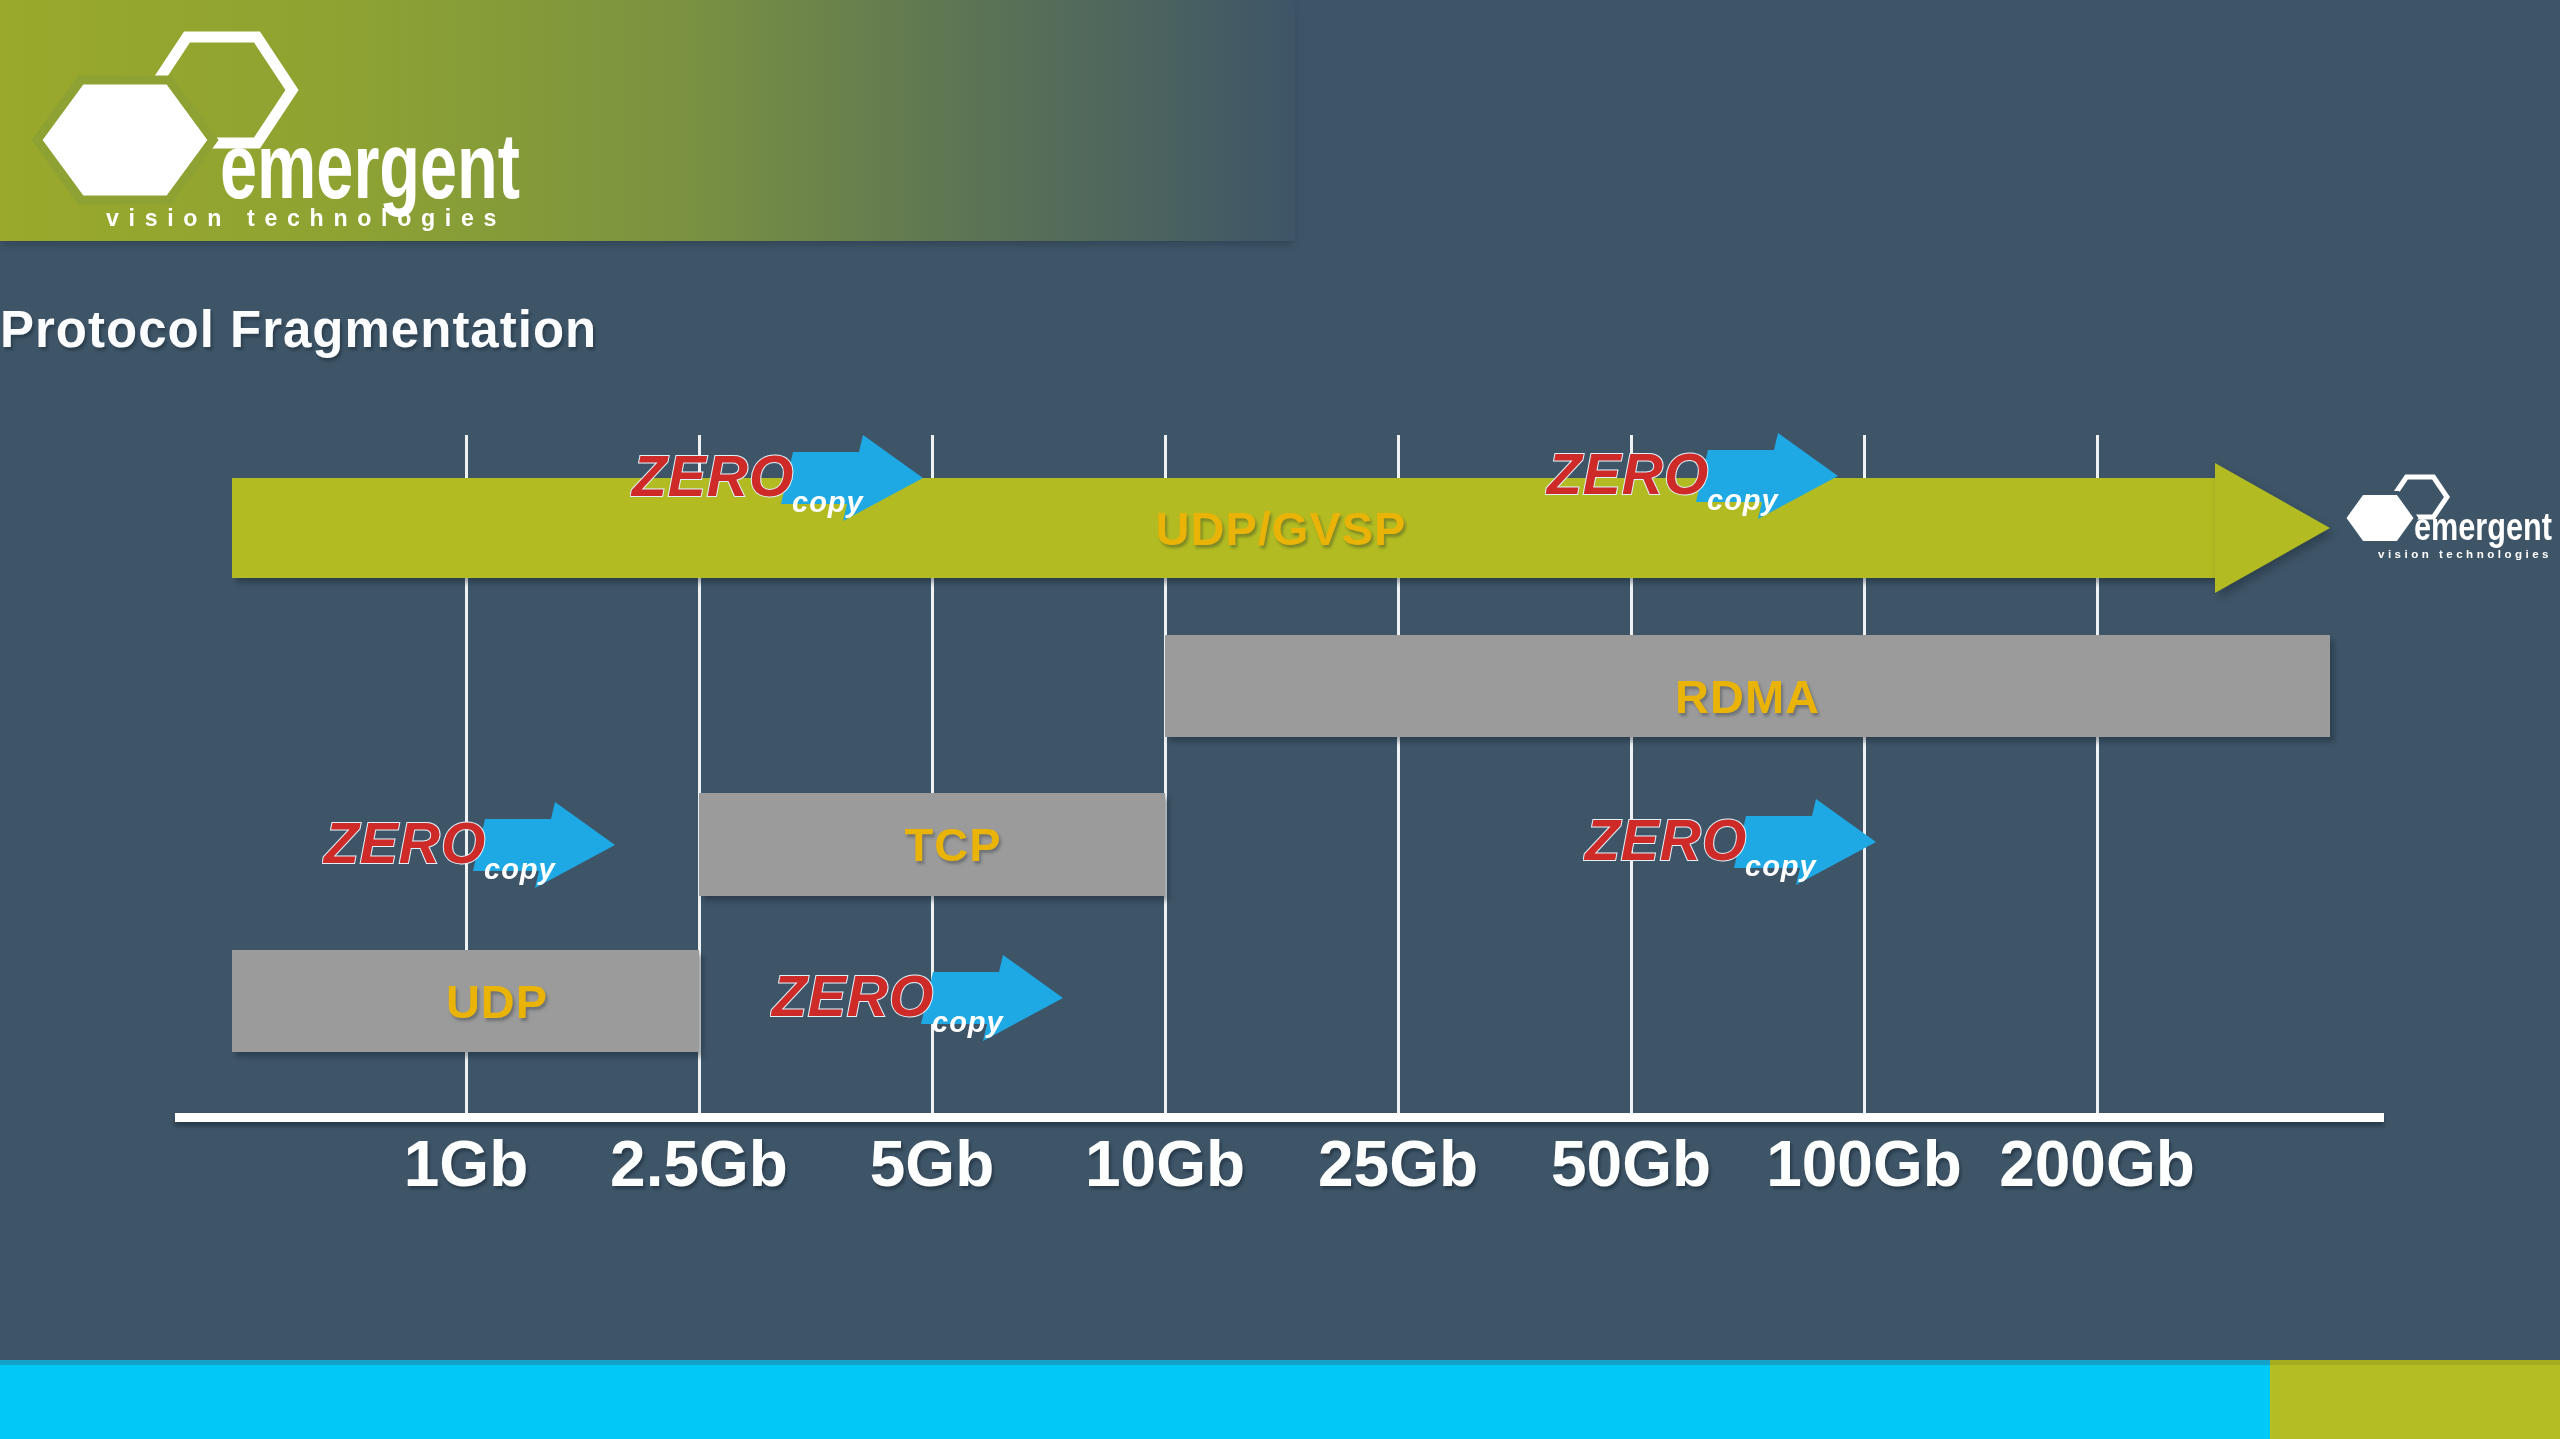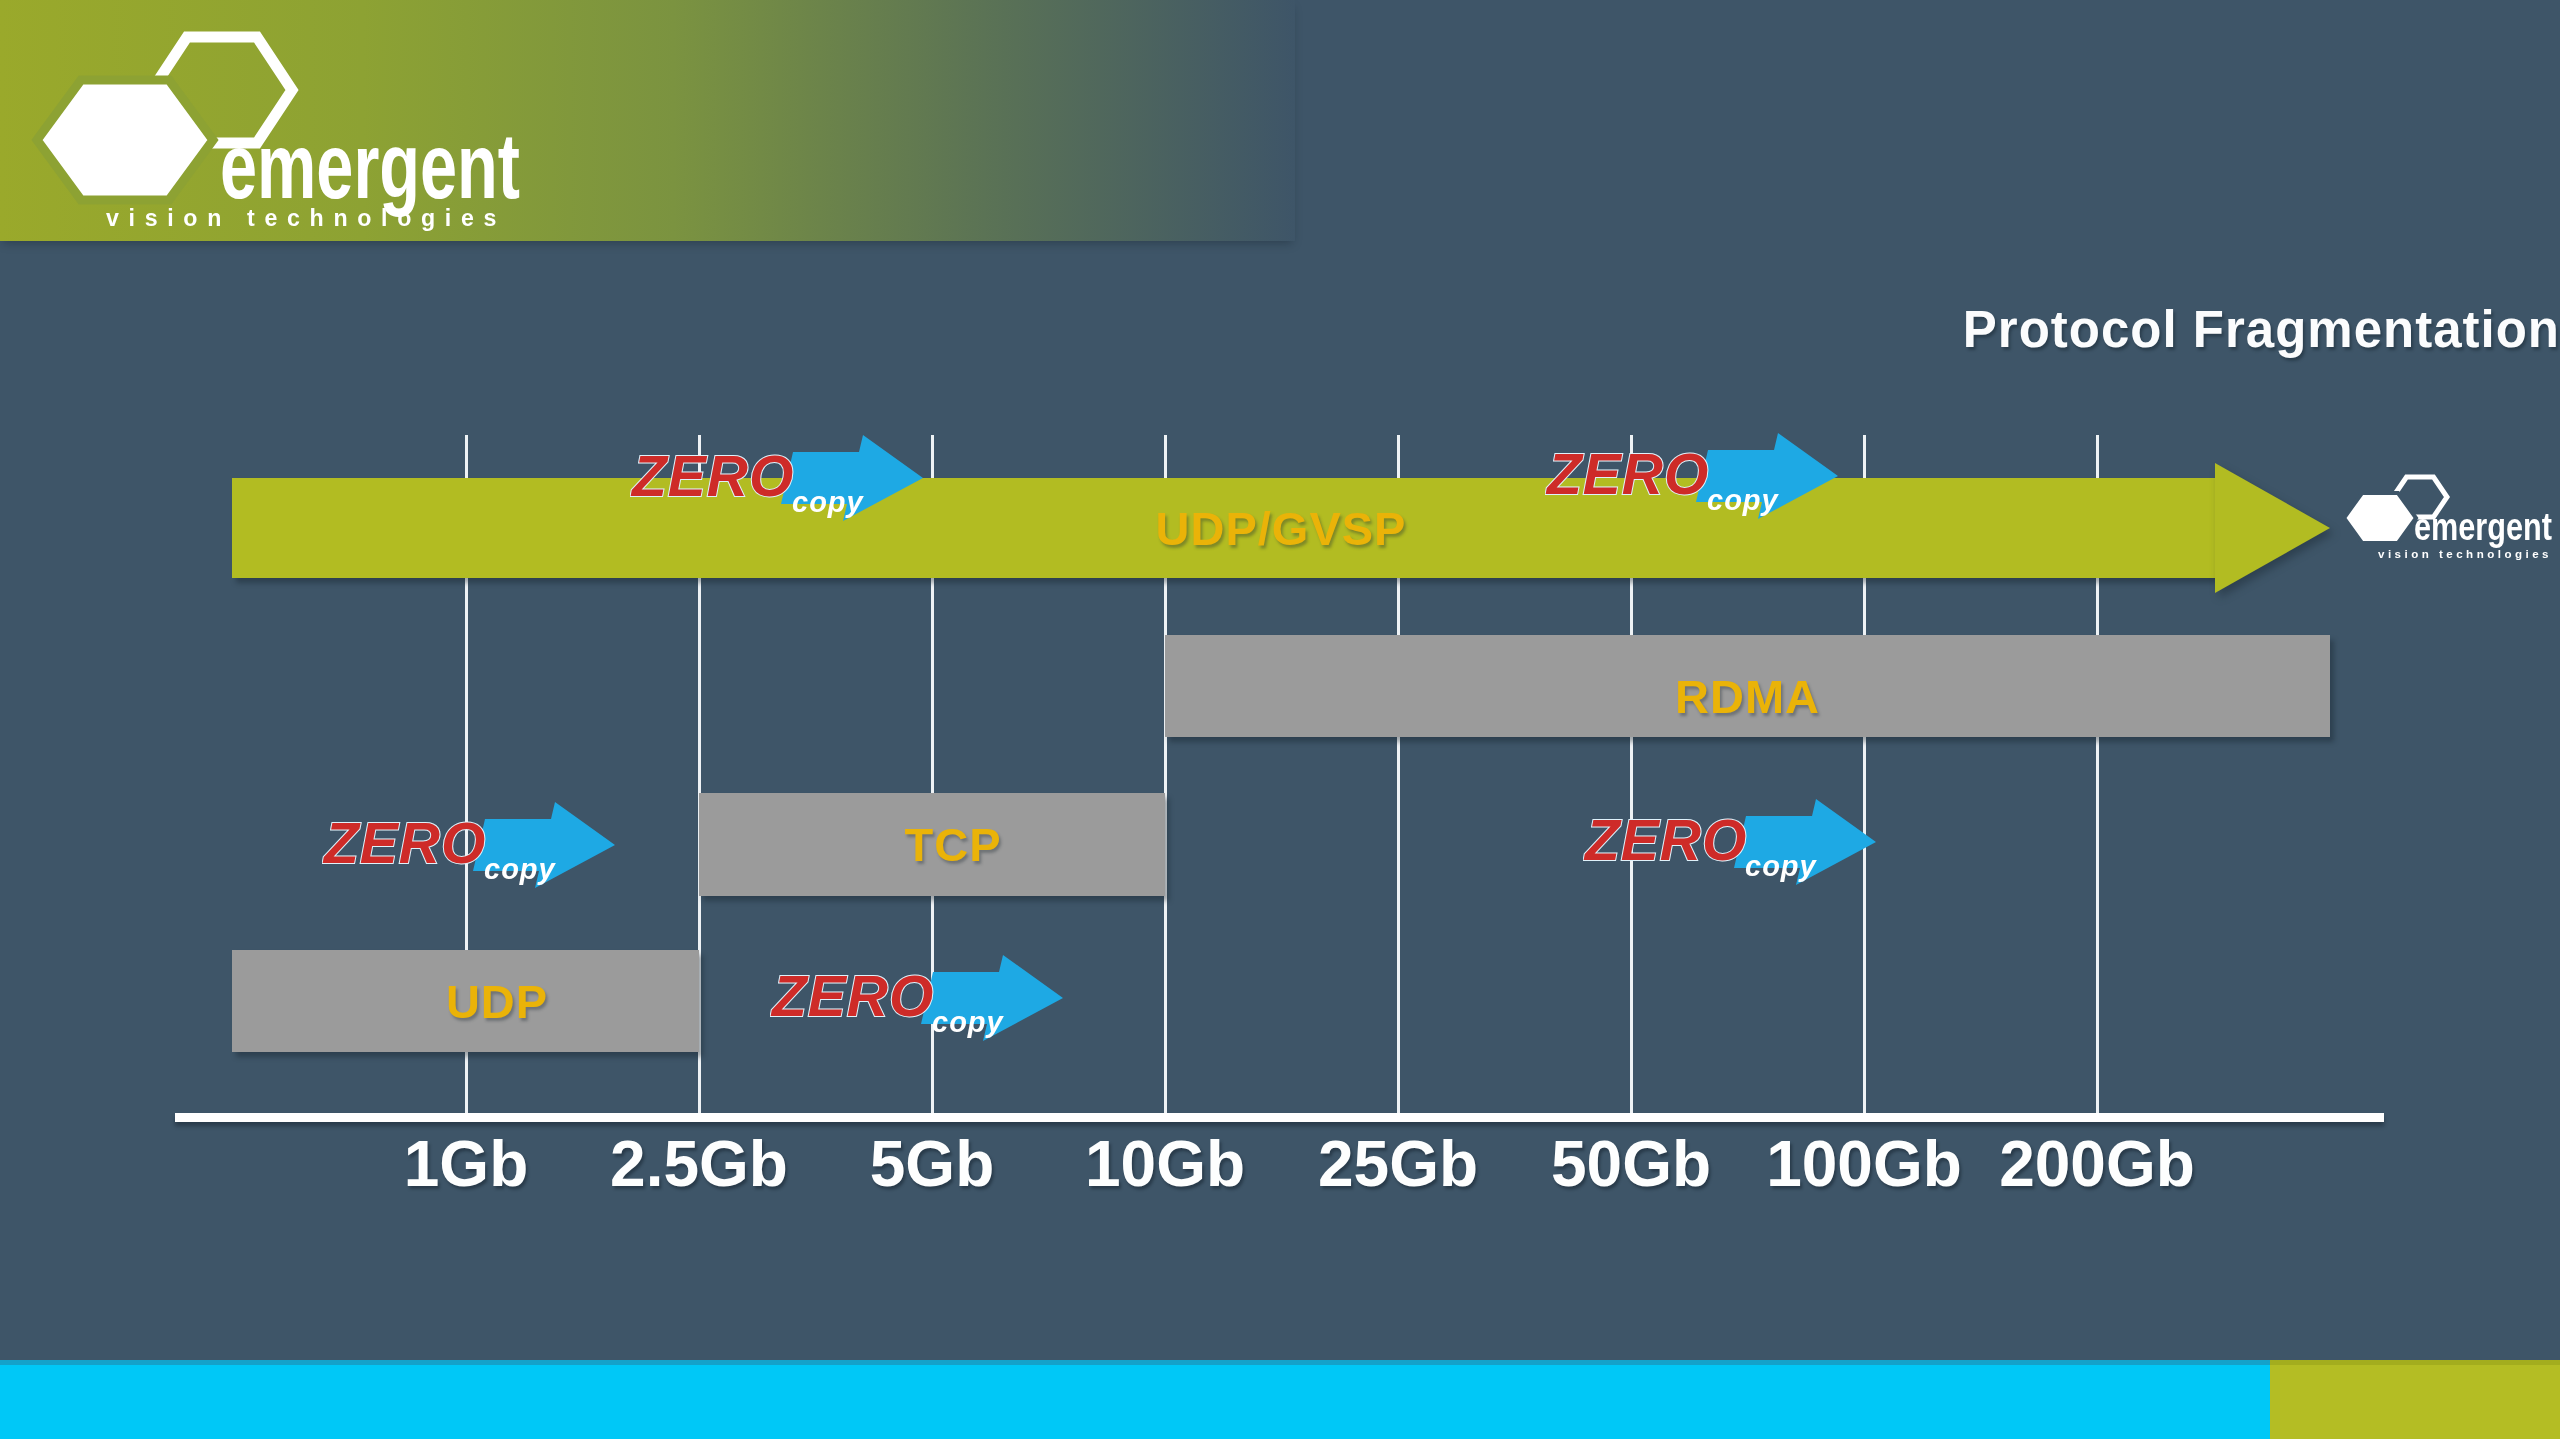--- a/index.html
+++ b/index.html
@@ -9,21 +9,21 @@
   }
   
   .header-band{
     position:absolute;left:0;top:0;width:1295px;height:241px;
     background:linear-gradient(90deg,#9aa92b 0%,#8da233 28%,#7b9340 52%,#5b7355 76%,#3e5568 100%);
     box-shadow:0 5px 9px -3px rgba(15,25,35,.35);
   }
   .brand-logo{position:absolute;left:28px;top:26px;width:500px;height:205px;}
   
   .slide-title{
-    position:absolute;left:0;top:300px;width:2560px;text-align:right;
+    position:absolute;left:0;top:300px;width:2560px;text-align:left;
     color:#fbfcfd;font-size:51px;font-weight:700;letter-spacing:1px;
     text-shadow:2px 3px 3px rgba(10,20,30,.35);
   }
   
   .gridline{position:absolute;top:435px;height:684px;width:3px;background:#eef2f5;}
   .x-axis{
     position:absolute;left:175px;top:1113px;width:2209px;height:9px;background:#ffffff;
     box-shadow:0 4px 4px rgba(10,20,30,.4);
   }
   .tick{

